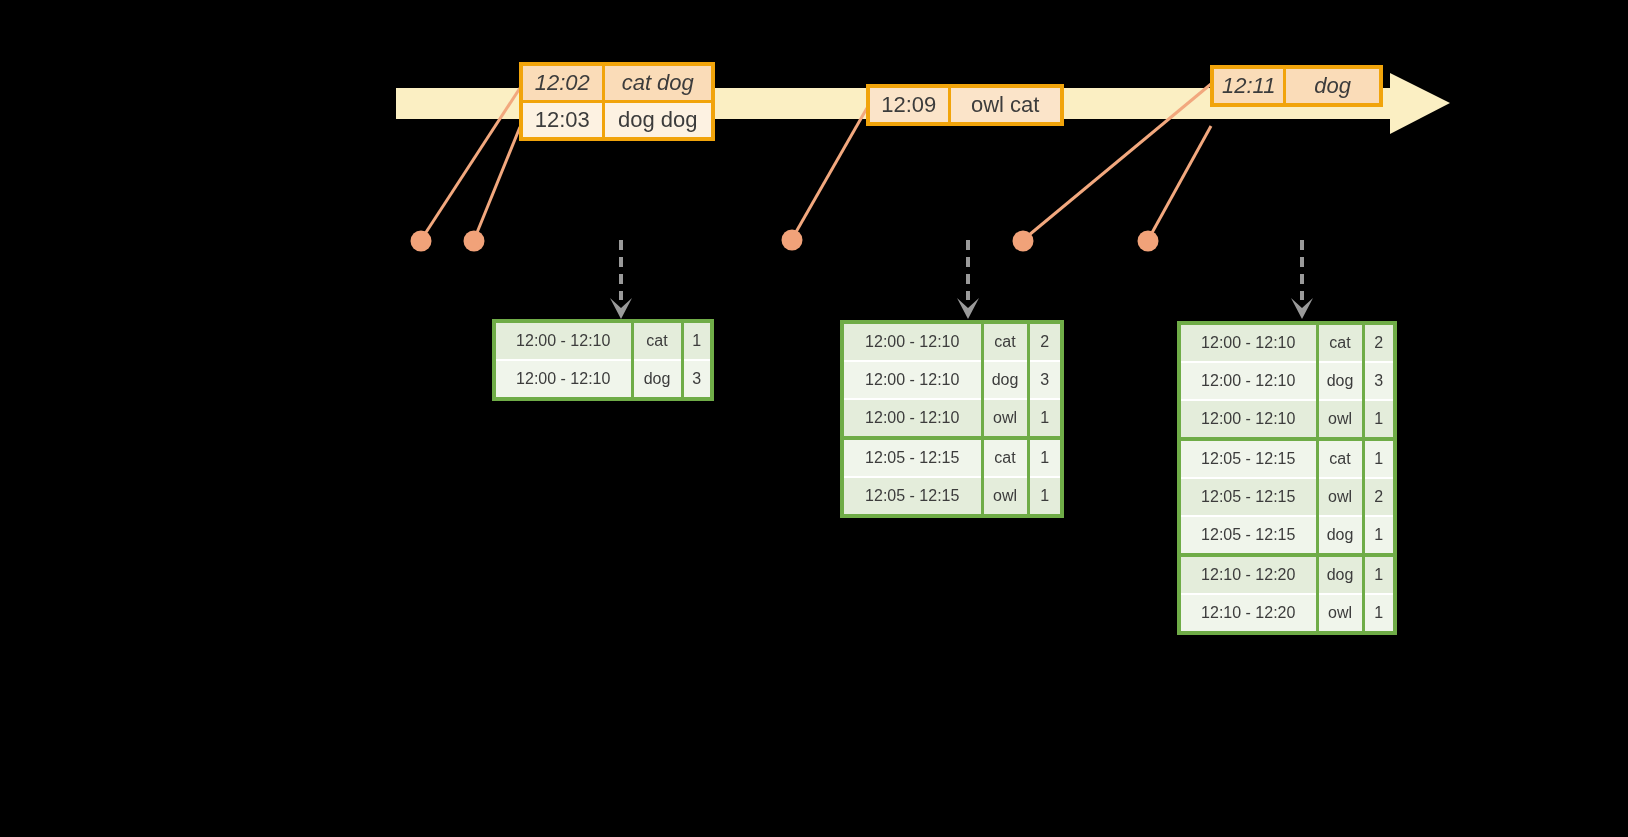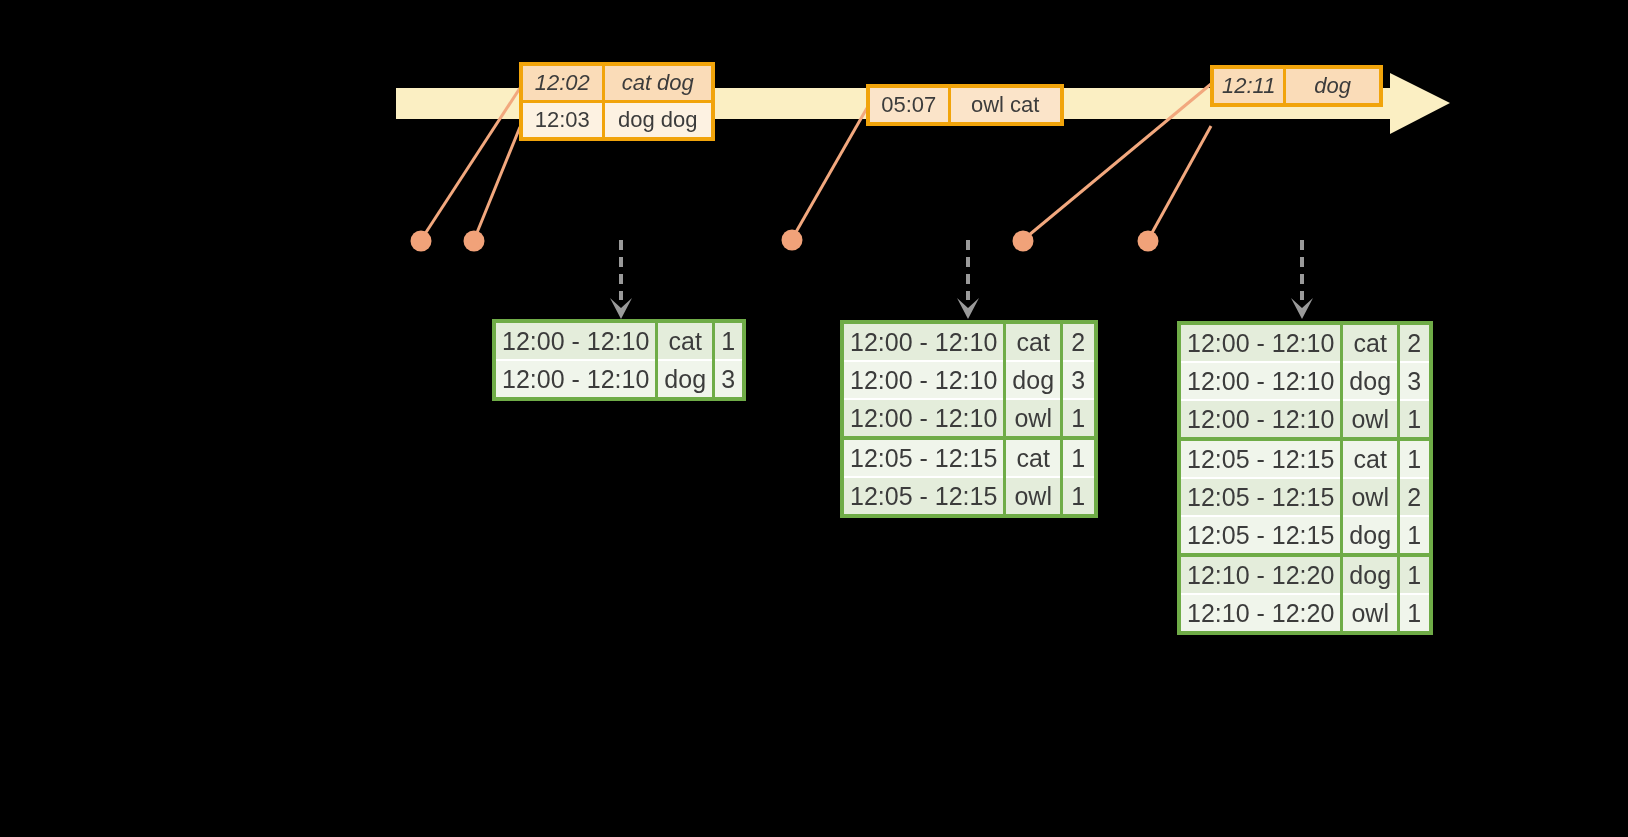--- a/index.html
+++ b/index.html
@@ -28,21 +28,21 @@
   }
   tr.peach td{background:#FADCB8;font-style:italic;}
   tr.cream td{background:#FDF2E2;text-align:center;}
   tr.mid   td{background:#FBE4C9;}
 
   
   .rtable{
     position:absolute;
     border-collapse:collapse;
     border:4px solid #6FAC47;
-    font-size:25px;
+    font-size:16px;
   }
   .rtable td{
     border-left:3px solid #6FAC47;
     border-right:3px solid #6FAC47;
     border-top:2px solid #FFFFFF;
     border-bottom:2px solid #FFFFFF;
     text-align:center;
     padding:0 6px;
     height:36px;
     line-height:36px;
@@ -105,21 +105,21 @@
 </tbody>
   </table>
 
 <table class="etable" style="left:866px;top:84px;">
   <colgroup>
       <col style="width:81px">
       <col style="width:113px">
     </colgroup>
   <tbody>
       <tr class="mid">
-    <td>05:07</td>
+    <td>12:09</td>
     <td>owl cat</td>
   </tr>
 </tbody>
   </table>
 
 <table class="etable" style="left:1210px;top:65px;">
   <colgroup>
       <col style="width:67px">
       <col style="width:96px">
     </colgroup>

